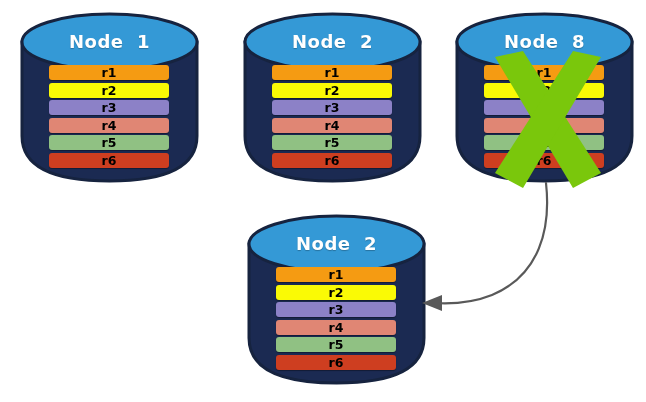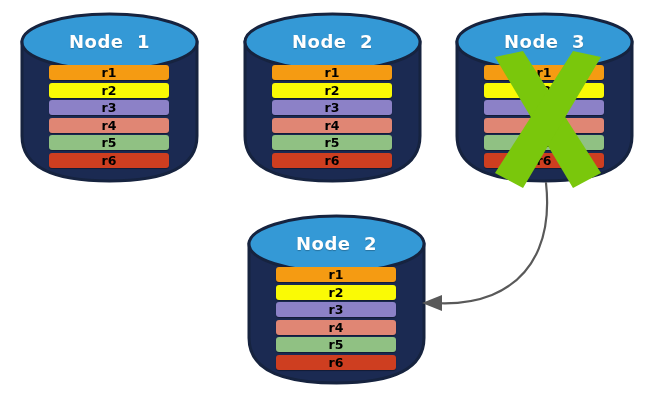--- a/index.html
+++ b/index.html
@@ -106,21 +106,21 @@
       <div class="row-bar" style="background:#90C183;">r5</div>
       <div class="row-bar" style="background:#CE3E20;">r6</div>
     </div>
   </div>
 
   <div class="node" style="left:455px; top:8px; width:179px; height:175px;">
     <svg width="179" height="175" viewBox="0 0 179 175">
       <path d="M2,34 L2,128 Q2,173 89.5,173 Q177,173 177,128 L177,34 Z" fill="#1B2A52" stroke="#16233F" stroke-width="3"></path>
       <ellipse cx="89.5" cy="34" rx="87.5" ry="28" fill="#3499D6" stroke="#16233F" stroke-width="3"></ellipse>
     </svg>
-    <div class="node-label" style="top:23px; left:0;">Node  3</div>
+    <div class="node-label" style="top:23px; left:0;">Node  8</div>
     <div class="rows" style="left:29px; top:57px; width:120px;">
       <div class="row-bar" style="background:#F59B12;">r1</div>
       <div class="row-bar" style="background:#FAFA05;">r2</div>
       <div class="row-bar" style="background:#8C81C7;">r3</div>
       <div class="row-bar" style="background:#E08674;">r4</div>
       <div class="row-bar" style="background:#90C183;">r5</div>
       <div class="row-bar" style="background:#CE3E20;">r6</div>
     </div>
 
     <svg class="x-overlay" width="110" height="140" viewBox="0 0 110 140" style="left:38px; top:43px;">

